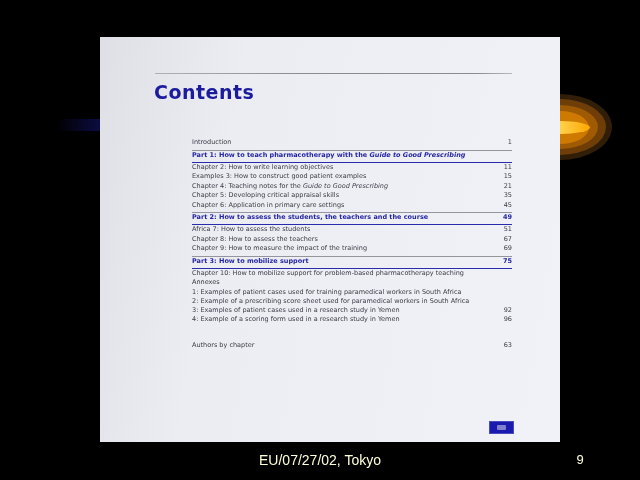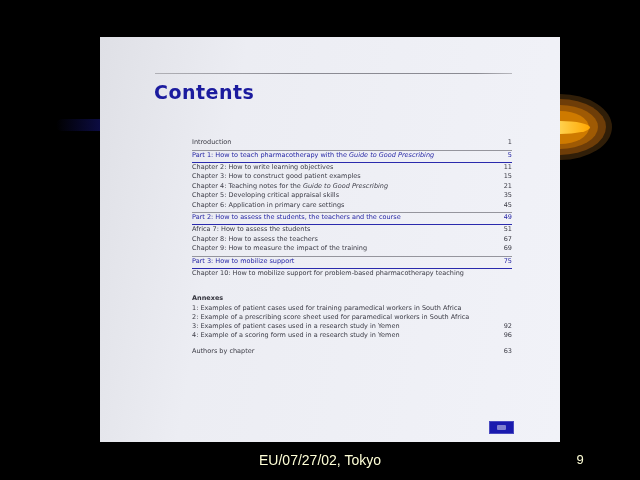--- a/index.html
+++ b/index.html
@@ -24,25 +24,25 @@
         border-radius:0 7px 7px 0;}
   
   .toprule{position:absolute;left:55px;top:36px;width:357px;height:1px;
         background:linear-gradient(to right,#b0b0b6,#8b8b93 40%,#8b8b93 90%,#b8b8be);}
   .heading{position:absolute;left:54px;top:44px;font-size:19px;font-weight:bold;
         letter-spacing:.5px;color:#1b1b9e;}
   .toc{position:absolute;left:92px;top:101px;width:320px;}
   .toc-row{display:flex;justify-content:space-between;align-items:flex-start;
         height:9.5px;font-size:6.5px;color:#3b3b45;white-space:nowrap;overflow:hidden;gap:48px;}
   .toc-row .pg{margin-left:6px;}
-  .row-part{color:#2525a5;font-weight:normal;height:11px;margin-top:2px;
+  .row-part{color:#2525a5;font-weight:bold;height:11px;margin-top:2px;
         border-top:1px solid #95959d;border-bottom:1px solid #2a2aad;}
-  .row-heading{font-weight:bold;color:#33333d;margin-top:16px;}
+  .row-heading{font-weight:normal;color:#33333d;margin-top:0;}
   .row-annex{height:9.3px;}
-  .row-authors{margin-top:6px;}
+  .row-authors{margin-top:16px;}
   .ital{font-style:italic;}
   
   .badge{position:absolute;left:389px;top:384px;width:23px;height:11px;
         background:#1a1aae;border:1px solid #4a4ac0;display:flex;
         align-items:center;justify-content:center;}
   .badge .inner{width:9px;height:5px;background:#8080cf;border-radius:1px;}
   
   .footer-left{position:absolute;left:0;right:0;top:452px;text-align:center;
         font-family:"Liberation Sans",sans-serif;font-size:14px;color:#ffffd7;}
   .footer-num{position:absolute;left:570px;top:452px;width:20px;text-align:center;
@@ -73,21 +73,21 @@
         </div>
         <div class="toc-row row-part">
           <span>Part 1: How to teach pharmacotherapy with the <span class="ital">Guide to Good Prescribing</span></span>
           <span class="pg">5</span>
         </div>
         <div class="toc-row row-chapter">
           <span>Chapter 2: How to write learning objectives</span>
           <span class="pg">11</span>
         </div>
         <div class="toc-row row-chapter">
-          <span>Chapter 3: How to construct good patient examples</span>
+          <span>Examples 3: How to construct good patient examples</span>
           <span class="pg">15</span>
         </div>
         <div class="toc-row row-chapter">
           <span>Chapter 4: Teaching notes for the <span class="ital">Guide to Good Prescribing</span></span>
           <span class="pg">21</span>
         </div>
         <div class="toc-row row-chapter">
           <span>Chapter 5: Developing critical appraisal skills</span>
           <span class="pg">35</span>
         </div>

